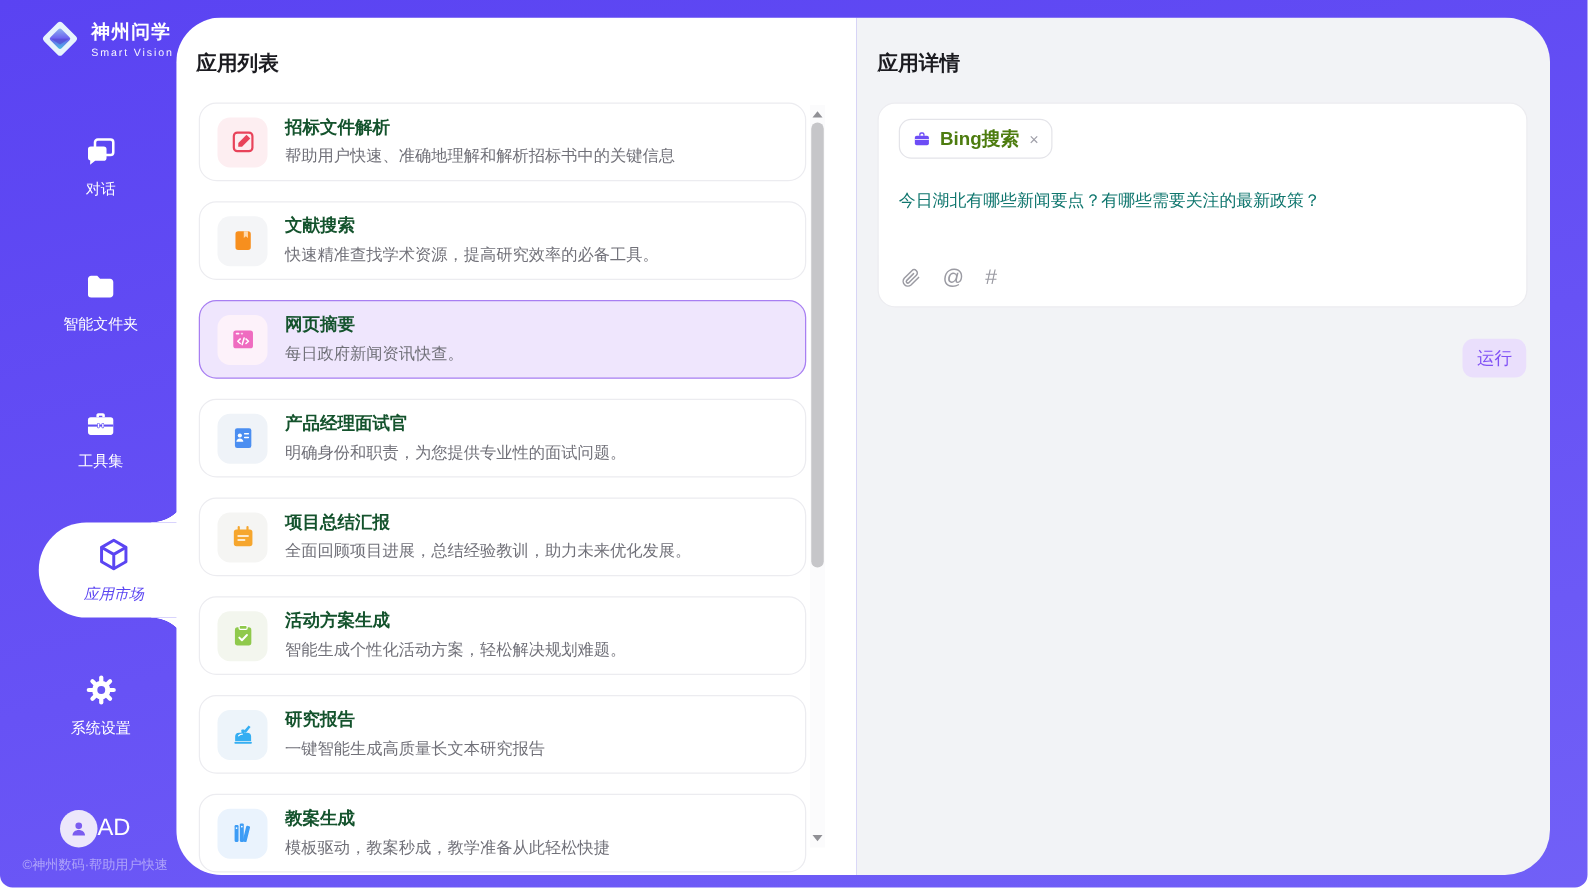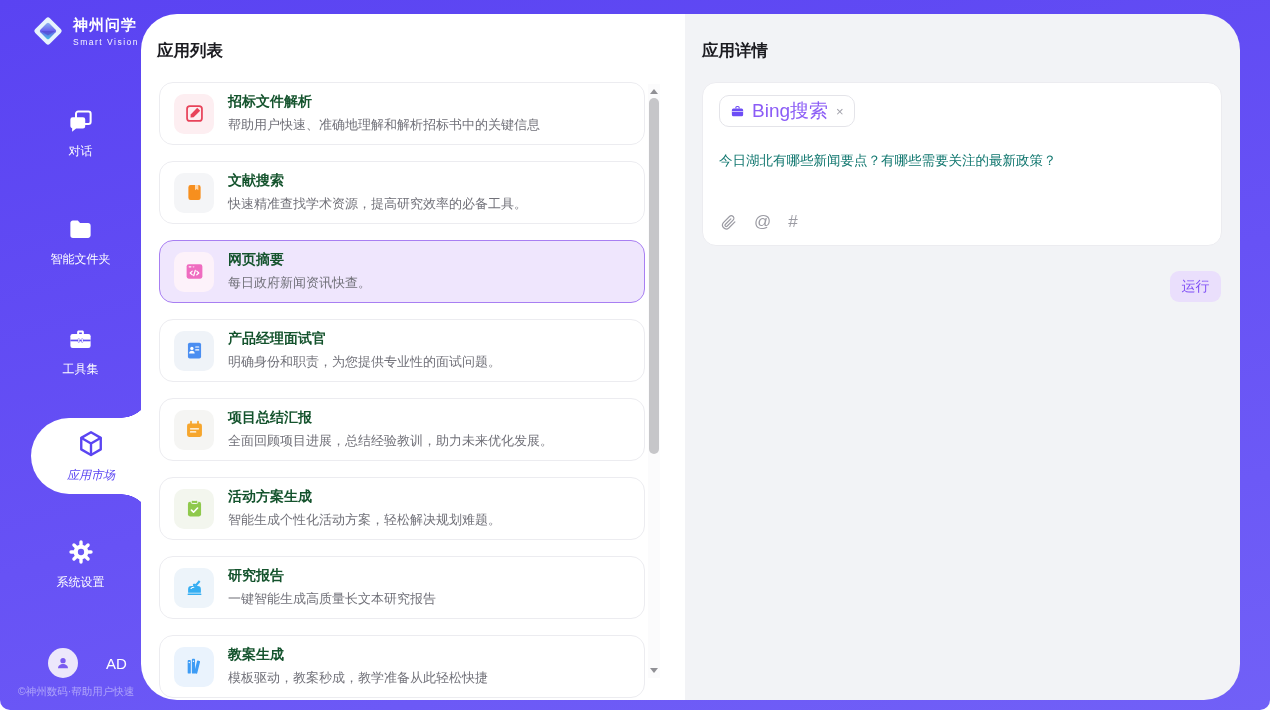--- a/index.html
+++ b/index.html
@@ -26,21 +26,21 @@
     justify-content:center; width:120px; }
   .nav-active::before { content:""; position:absolute; right:0; top:-30px; width:30px; height:30px;
     background:radial-gradient(circle at 0 0, rgba(255,255,255,0) 29.5px, #fff 30px); }
   .nav-active::after { content:""; position:absolute; right:0; bottom:-30px; width:30px; height:30px;
     background:radial-gradient(circle at 0 100%, rgba(255,255,255,0) 29.5px, #fff 30px); }
   .nav-active .nav-label { color:#5b45f2;font-style:italic; }
 
   .user-row { position:absolute; bottom:32px; left:38px; display:flex; align-items:center; cursor:pointer; }
   .avatar { width:30px; height:30px; border-radius:50%; background:#ece7fb; display:flex;
     align-items:center; justify-content:center; }
-  .user-name { margin-left:28px; color:#fff; font-size:15px; }
+  .user-name { margin-left:0; color:#fff; font-size:19px; }
   .copyright { position:absolute; bottom:11px; left:8px; width:133px; font-size:10.5px;
     color:rgba(255,255,255,.45); white-space:nowrap; }
 
   
   .content { position:absolute; left:141px; top:14px; width:1099px; height:686px;
     border-radius:36px; overflow:hidden; display:flex; }
 
   
   .list-panel { width:544px; background:#ffffff; position:relative; flex-shrink:0; }
   .panel-title { position:absolute; top:26px; font-size:16.5px; font-weight:700; color:#1b1b20; }
@@ -64,21 +64,21 @@
   .scroll-thumb { position:absolute; left:1px; top:14px; width:10px; height:356px; background:#c6c6c9;
     border-radius:5px; cursor:pointer; }
 
   
   .detail-panel { flex:1; background:#f2f3f6; position:relative; }
   .detail-panel .panel-title { left:17px; }
   .card { position:absolute; left:17px; top:68px; width:520px; height:164px; background:#fff;
     border:1px solid #ececf0; border-radius:14px; padding:12px 16px; }
   .chip { display:inline-flex; align-items:center; height:32px; padding:0 10px; background:#fff;
     border:1px solid #e4e4e9; border-radius:10px; cursor:pointer; }
-  .chip-label { margin-left:7px; font-size:19px; color:#8b5cf6; }
+  .chip-label { margin-left:7px; font-size:15px; color:#4d7c0f;font-weight:bold; }
   .chip-close { margin-left:8px; font-size:13px; color:#a1a1aa; cursor:pointer; line-height:1; }
   .prompt { margin-top:24px; font-size:13.5px; color:#0f766e; line-height:1.5; cursor:text; }
   .attach-row { position:absolute; left:17px; bottom:13px; display:flex; align-items:center; }
   .attach-row > * { margin-right:17px; cursor:pointer; }
   .glyph-icon { font-size:17px; color:#9b9ba3; }
   .run-btn { position:absolute; top:257px; right:19px; width:51px; height:31px; background:#eadffc;
     color:#8152f5; font-size:14px; border:none; border-radius:9px; cursor:pointer;
     display:flex; align-items:center; justify-content:center; font-family:inherit; }
 </style>
 </head>

